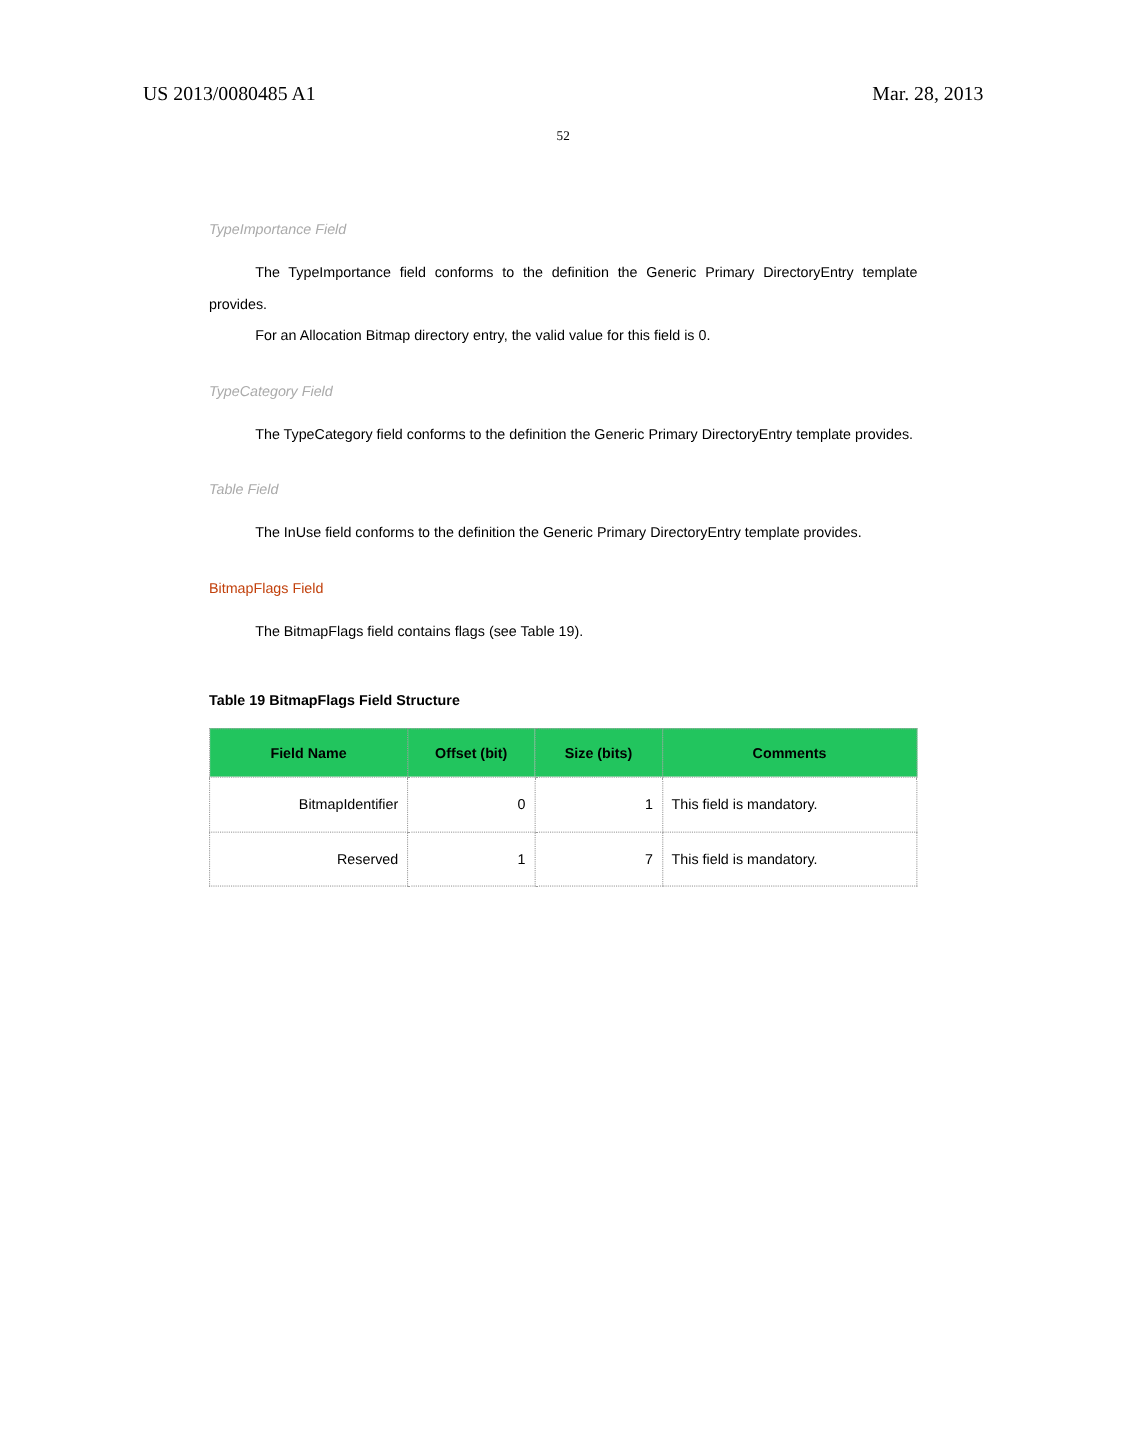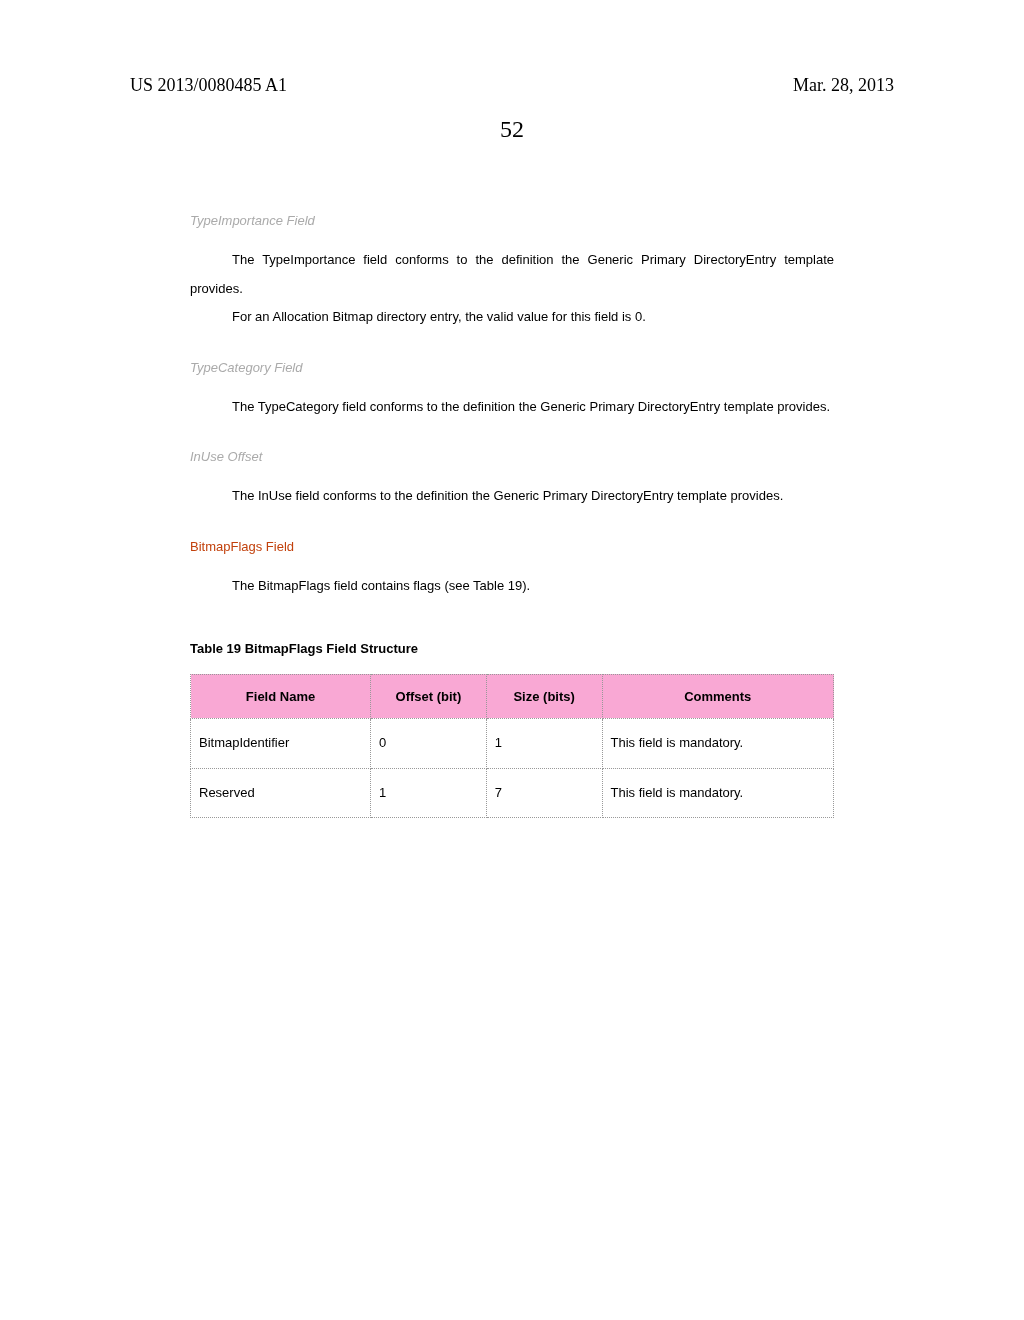--- a/index.html
+++ b/index.html
@@ -29,21 +29,21 @@
       font-family: "Times New Roman", serif;
       font-size: 18px;
     }
     .pub-date {
       font-family: "Times New Roman", serif;
       font-size: 18px;
     }
     .page-number {
       text-align: center;
       font-family: "Times New Roman", serif;
-      font-size: 24px;
+      font-size: 12px;
       margin-bottom: 70px;
     }
     .content {
       padding: 0 60px;
     }
     .field-heading {
       font-style: italic;
       color: #aaa;
       font-size: 13px;
       margin-top: 28px;
@@ -68,32 +68,32 @@
       font-size: 13px;
       margin-top: 40px;
       margin-bottom: 18px;
     }
     table {
       width: 100%;
       border-collapse: collapse;
       font-size: 13px;
     }
     th {
-      background: #f9a8d4;
+      background: #22c55e;
       font-weight: bold;
       padding: 10px 8px;
       text-align: center;
       border: 1px dotted #999;
       vertical-align: top;
       line-height: 1.8;
     }
     td {
       padding: 10px 8px;
       border: 1px dotted #999;
-      text-align: left;
+      text-align: right;
       vertical-align: top;
       line-height: 2.2;
     }
     td.comments {
       text-align: justify;
     }
     .col-name { width: 28%; }
     .col-offset { width: 18%; }
     .col-size { width: 18%; }
     .col-comments { width: 36%; }
@@ -112,21 +112,21 @@
 
   <div class="content">
 
     <div class="field-heading">TypeImportance Field</div>
     <p class="body-text indent">The TypeImportance field conforms to the definition the Generic Primary DirectoryEntry template provides.</p>
     <p class="body-text indent">For an Allocation Bitmap directory entry, the valid value for this field is 0.</p>
 
     <div class="field-heading">TypeCategory Field</div>
     <p class="body-text indent">The TypeCategory field conforms to the definition the Generic Primary DirectoryEntry template provides.</p>
 
-    <div class="field-heading">InUse Offset</div>
+    <div class="field-heading">Table Field</div>
     <p class="body-text indent">The InUse field conforms to the definition the Generic Primary DirectoryEntry template provides.</p>
 
     <div class="section-heading">BitmapFlags Field</div>
     <p class="body-text indent">The BitmapFlags field contains flags (see Table 19).</p>
 
     <div class="table-title">Table 19 BitmapFlags Field Structure</div>
 
     <table>
       <thead>
         <tr>

